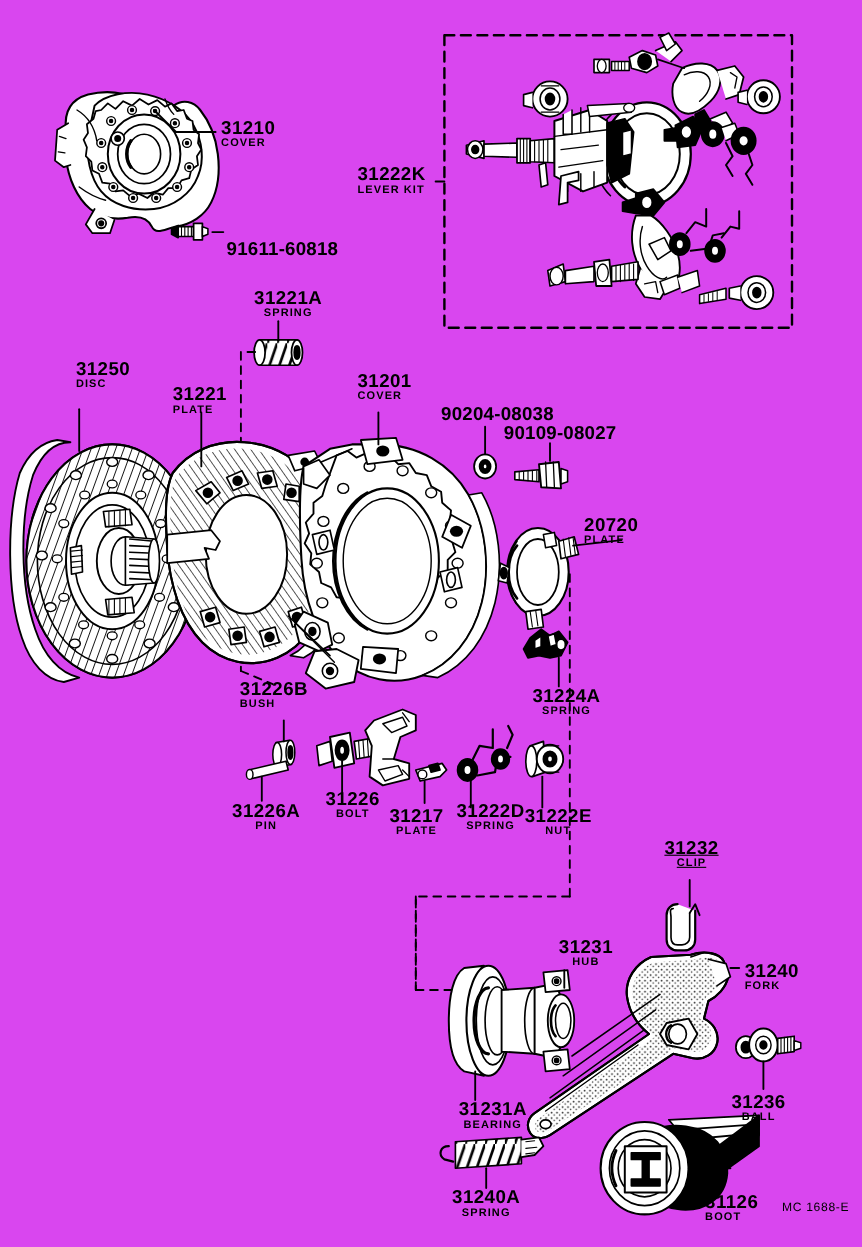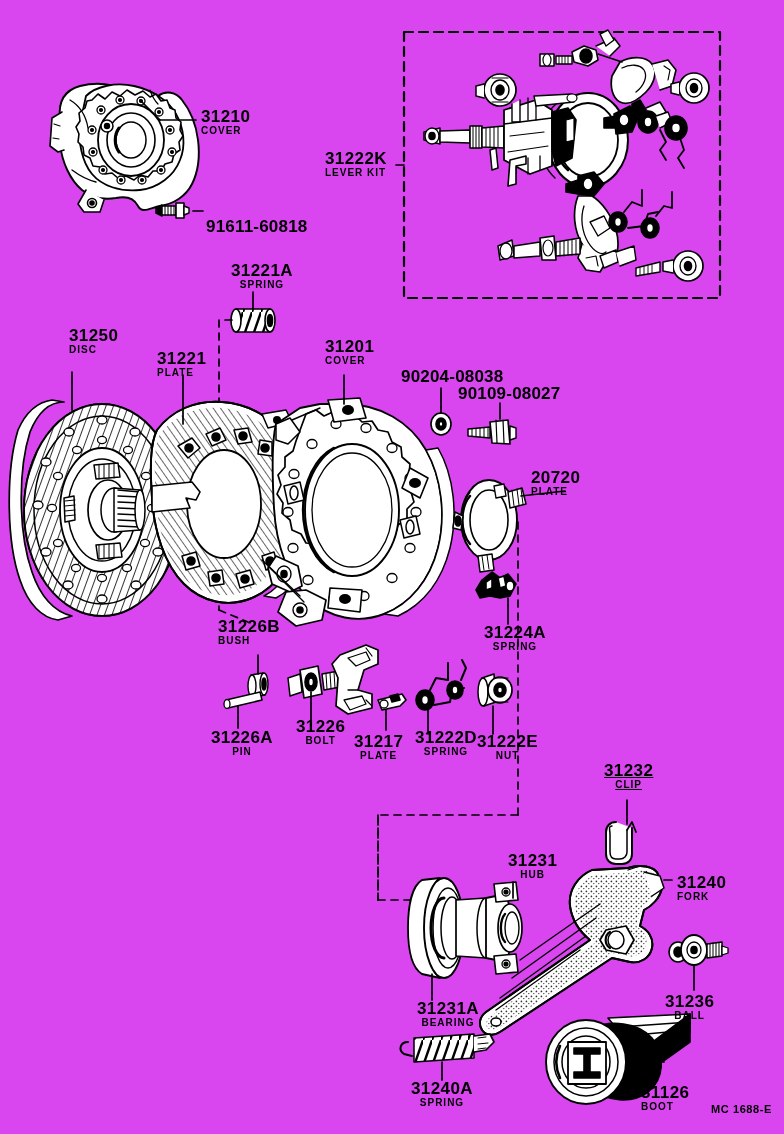--- a/index.html
+++ b/index.html
@@ -47,23 +47,23 @@
     margin-top: 1px;
   }
   .callout.ctr { text-align: center; }
   .callout.ctr .num, .callout.ctr .desc { text-align: center; }
   .callout.lead-left .desc { text-align: left; }
   .callout.single .num { letter-spacing: 0.2px; }
 
   .sheetcode {
     position: absolute;
     right: 12px;
-    bottom: 19px;
+    bottom: 30px;
     font-size: 11px;
-    font-weight: 700;
+    font-weight: 400;
     letter-spacing: 0.6px;
     color: #000;
     font-family: "Liberation Sans", sans-serif;
     padding-left: 30px;
   }
 </style>
 </head>
 <body>
 
 <div id="sheet">

